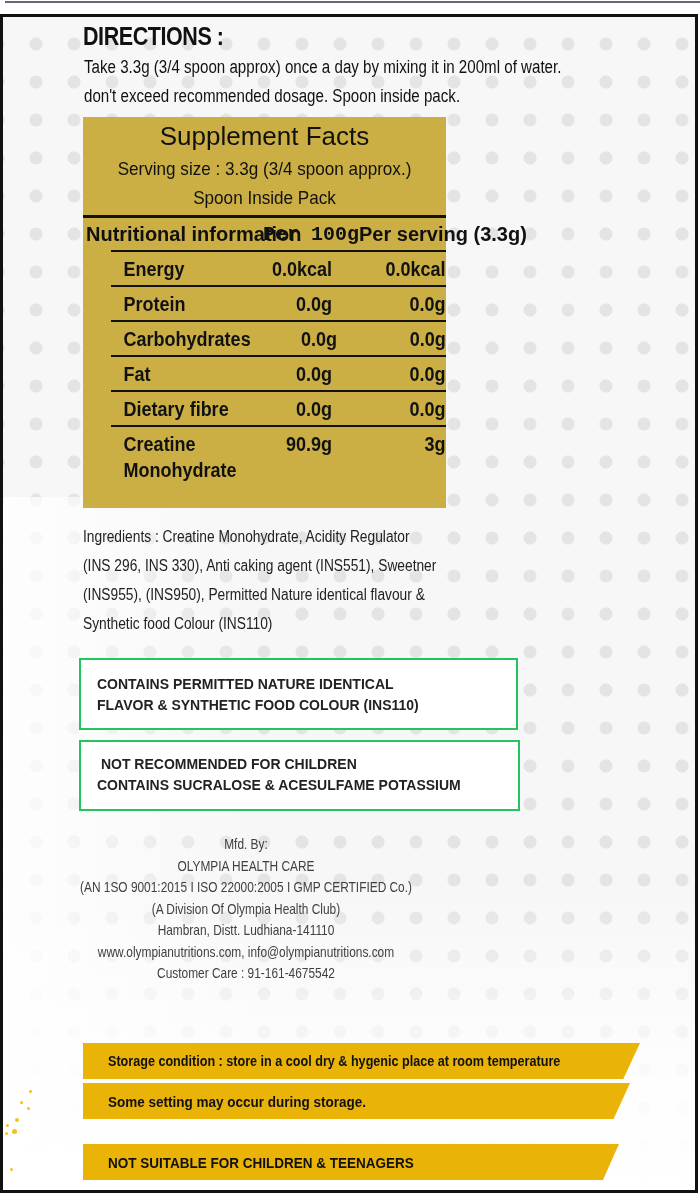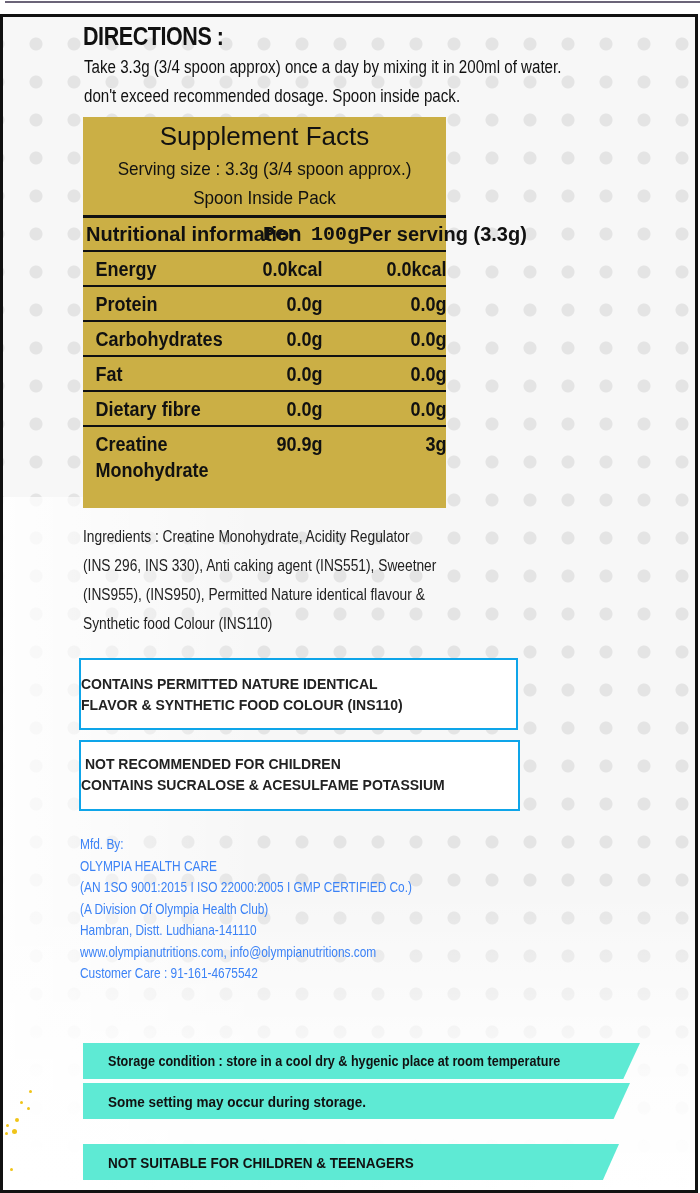--- a/index.html
+++ b/index.html
@@ -48,49 +48,49 @@
     .facts-rule-thick { height: 3px; background: #111; margin-top: 2px; }
     .facts-header {
       display: flex; height: 32px; align-items: center; font-weight: bold; font-size: 20px;
     }
     .facts-header span { transform: scaleX(0.88); transform-origin: left; white-space: nowrap; }
     .fh-name { width: 180px; padding-left: 3px; }
     .fh-p100 { width: 100px; font-family: Liberation Mono, monospace; }
     .fh-pserv { width: 139px; }
     .facts-row {
       display: flex; height: 35px; align-items: center; border-top: 2px solid #111;
-      font-weight: bold; font-size: 20px;
+      font-weight: bold; font-size: 20px; margin-left: 28px;
     }
     .facts-row.tall { height: 62px; align-items: flex-start; padding-top: 4px; }
     .fr-name { width: 176px; padding-left: 14px; transform: scaleX(0.9); transform-origin: left; line-height: 26px; white-space: nowrap; }
     .fr-p100 { width: 90px; text-align: right; transform: scaleX(0.9); transform-origin: right; line-height: 26px; }
     .fr-pserv { width: 138px; text-align: right; transform: scaleX(0.9); transform-origin: right; line-height: 26px; }
 
     .ingredients {
       position: absolute; left: 83px; top: 522px; width: 460px;
       font-size: 16px; line-height: 29px; color: #222;
     }
     .ingredients div { transform: scaleX(0.86); transform-origin: left; white-space: nowrap; }
 
     .warn-box {
-      position: absolute; left: 79px; border: 2px solid #0ea5e9; background: #fff;
+      position: absolute; left: 79px; border: 2px solid #22c55e; background: #fff;
       font-size: 14px; font-weight: bold; line-height: 21px; color: #222;
-      padding-left: 0;
+      padding-left: 16px;
     }
     .warn-box div { white-space: nowrap; }
     .warn-1 { top: 658px; width: 439px; height: 72px; padding-top: 14px; }
     .warn-2 { top: 740px; width: 441px; height: 71px; padding-top: 12px; }
 
     .mfd {
-      position: absolute; left: 80px; top: 834px; font-size: 14.5px; line-height: 21.5px; color: #3b82f6;
+      position: absolute; left: 80px; top: 834px; font-size: 14.5px; line-height: 21.5px; color: #404040; text-align: center;
     }
     .mfd div { transform: scaleX(0.82); transform-origin: left; white-space: nowrap; }
 
     .banner {
-      position: absolute; left: 83px; height: 36px; background: #5eead4;
+      position: absolute; left: 83px; height: 36px; background: #eab308;
       font-weight: bold; font-size: 15px; display: flex; align-items: center; padding-left: 25px;
     }
     .banner span { white-space: nowrap; transform: scaleX(0.9); transform-origin: left; }
     .banner-1 { top: 1043px; width: 557px; clip-path: polygon(0 0, 100% 0, 97% 100%, 0 100%); font-size: 14px; }
     .banner-2 { top: 1083px; width: 547px; clip-path: polygon(0 0, 100% 0, 97% 100%, 0 100%); text-align: right; }
     .banner-3 { top: 1124px; width: 536px; clip-path: polygon(0 0, 100% 0, 97% 100%, 0 100%); margin-top: 20px; }
 
     .sparkle { position: absolute; border-radius: 50%; background: #f0c419; }
   </style>
 </head>

